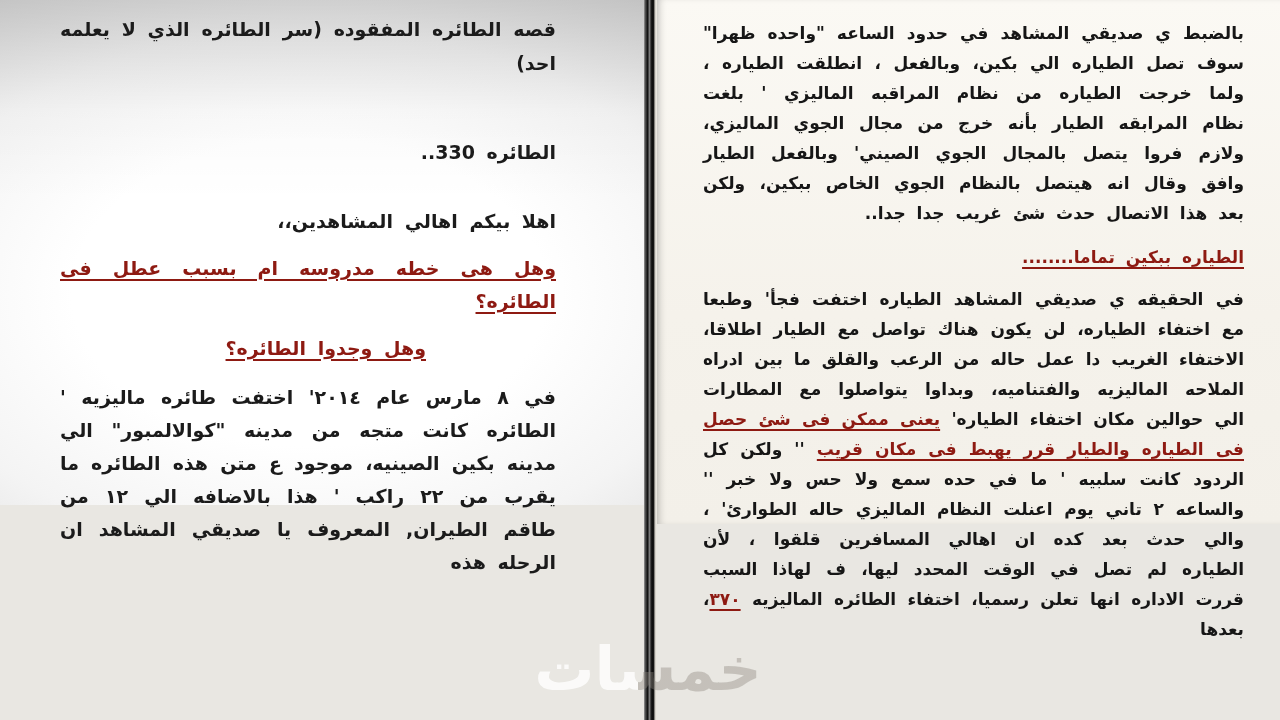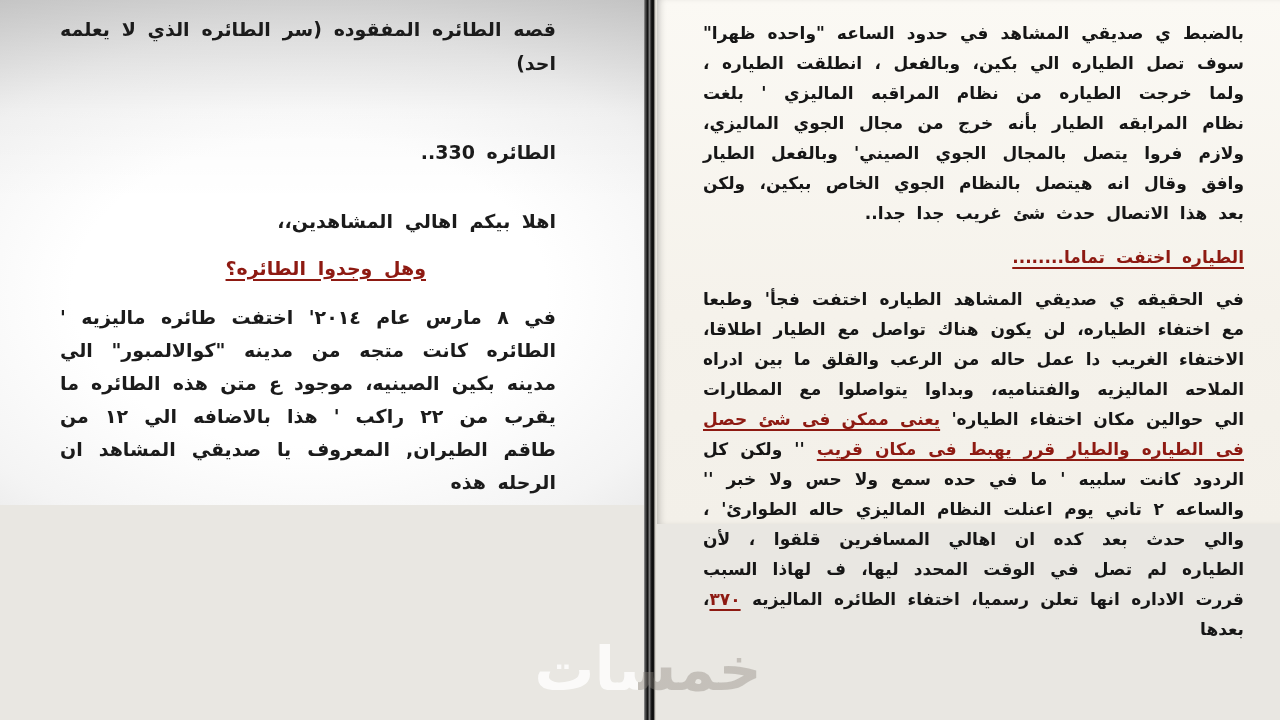--- a/index.html
+++ b/index.html
@@ -80,28 +80,29 @@
   }
 </style>
 </head>
 <body>
 
 <div class="page-left">
   <div class="left-content">
     <p class="l-title">قصه الطائره المفقوده (سر الطائره الذي لا يعلمه احد)</p>
     <p class="l-plane">الطائره 330..</p>
     <p class="l-greet">اهلا بيكم اهالي المشاهدين،،</p>
+    <p class="l-q2 red u">وهل هى خطه مدروسه ام بسبب عطل فى الطائره؟</p>
     <p class="l-q3 red u">وهل وجدوا الطائره؟</p>
     <p class="l-body">في ٨ مارس عام ٢٠١٤' اختفت طائره ماليزيه ' الطائره كانت متجه من مدينه "كوالالمبور" الي مدينه بكين الصينيه، موجود ع متن هذه الطائره ما يقرب من ٢٢ راكب ' هذا بالاضافه الي ١٢ من طاقم الطيران, المعروف يا صديقي المشاهد ان الرحله هذه</p>
   </div>
 </div>
 
 <div class="spine"></div>
 
 <div class="page-right">
   <div class="right-content">
     <p class="r-para1">بالضبط ي صديقي المشاهد في حدود الساعه "واحده ظهرا" سوف تصل الطياره الي بكين، وبالفعل ، انطلقت الطياره ، ولما خرجت الطياره من نظام المراقبه الماليزي ' بلغت نظام المرابقه الطيار بأنه خرج من مجال الجوي الماليزي، ولازم فروا يتصل بالمجال الجوي الصيني' وبالفعل الطيار وافق وقال انه هيتصل بالنظام الجوي الخاص ببكين، ولكن بعد هذا الاتصال حدث شئ غريب جدا جدا..</p>
-    <p class="r-redhead red u">الطياره اختفت تماما........</p>
+    <p class="r-redhead red u">الطياره ببكين تماما........</p>
     <p class="r-para2"><span>في الحقيقه ي صديقي المشاهد الطياره اختفت فجأ' وطبعا مع اختفاء الطياره، لن يكون هناك تواصل مع الطيار اطلاقا، الاختفاء الغريب دا عمل حاله من الرعب والقلق ما بين ادراه الملاحه الماليزيه والفتناميه، وبداوا يتواصلوا مع المطارات الي حوالين مكان اختفاء الطياره' </span><span class="red u">يعنى ممكن فى شئ حصل فى الطياره والطيار قرر يهبط فى مكان قريب</span><span> '' ولكن كل الردود كانت سلبيه ' ما في حده سمع ولا حس ولا خبر '' والساعه ٢ تاني يوم اعنلت النظام الماليزي حاله الطوارئ' ، والي حدث بعد كده ان اهالي المسافرين قلقوا ، لأن الطياره لم تصل في الوقت المحدد ليها، ف لهاذا السبب قررت الاداره انها تعلن رسميا، اختفاء الطائره الماليزيه </span><span class="red u">٣٧٠</span><span>، بعدها</span></p>
   </div>
 </div>
 
 <div class="watermark">خمسات</div>
 
 </body></html>

